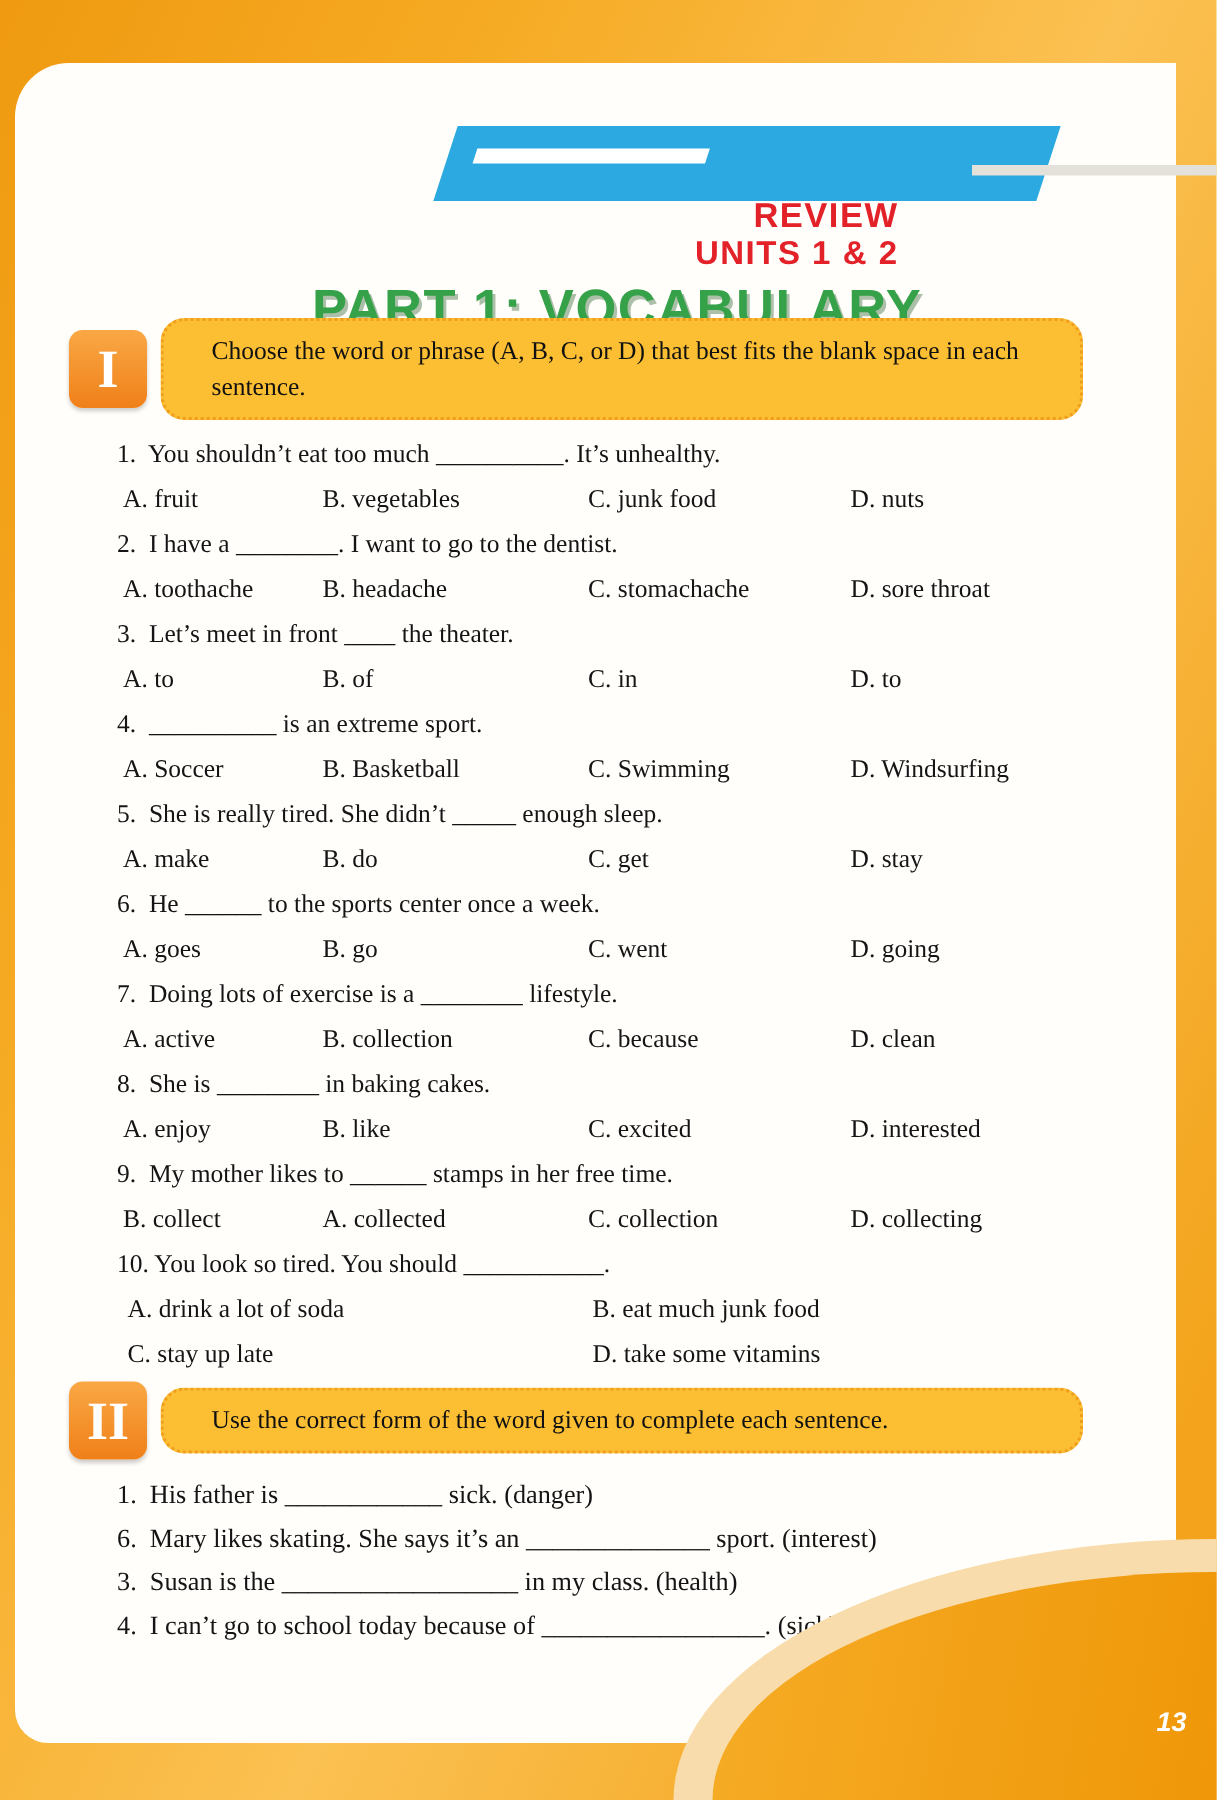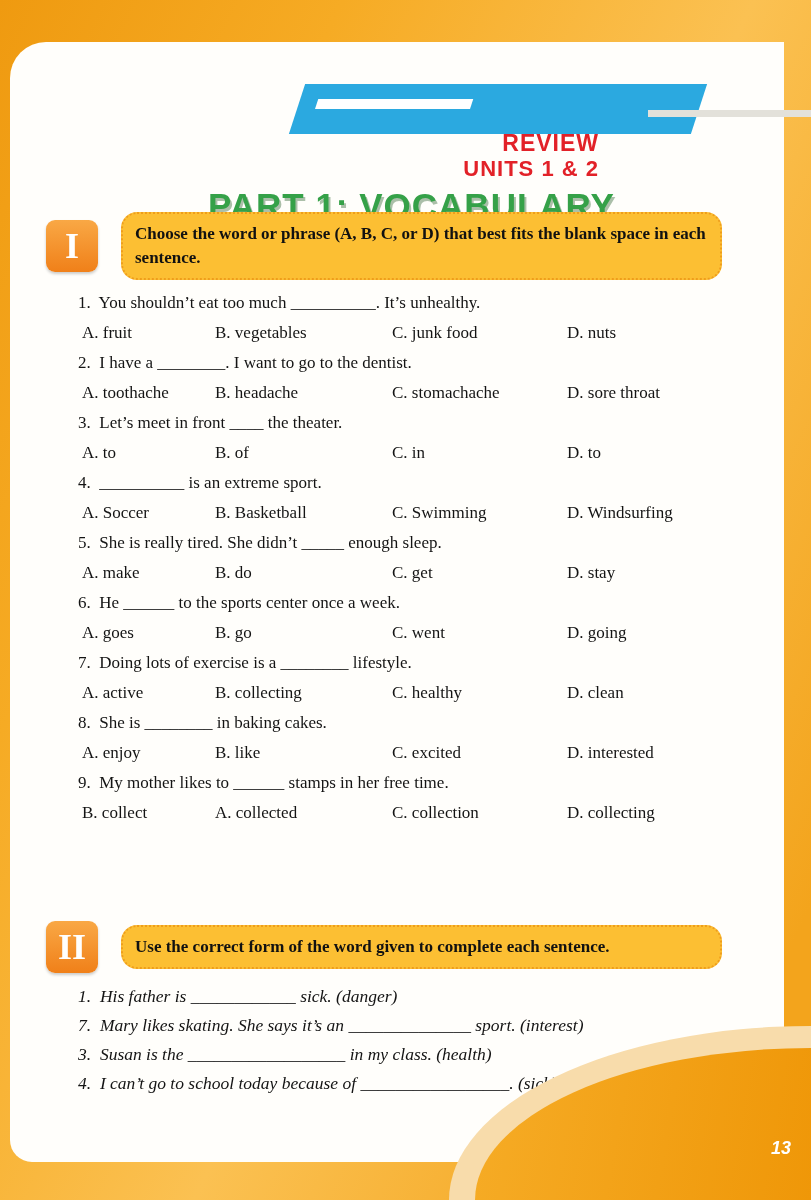--- a/index.html
+++ b/index.html
@@ -30,30 +30,30 @@
   
   .inst{position:absolute;left:46px;right:89px;display:flex;align-items:center;gap:9px;z-index:2;}
   .inst-1{top:212px;}
   .inst-2{top:921px;}
   .badge{width:52px;height:52px;flex:0 0 52px;border-radius:9px;
          background:linear-gradient(180deg,#f9a845,#f08019);color:#fff;
          display:flex;align-items:center;justify-content:center;
          font-family:"Liberation Serif",serif;font-size:36px;font-weight:bold;
          box-shadow:0 2px 3px rgba(0,0,0,.2);}
   .ybox{flex:1;background:#fcbf33;border:2px dotted #ef9d1c;border-radius:16px;
-        padding:8px 12px;font-weight:bold;font-size:17px;line-height:1.4;color:#111;margin-left:14px;}
+        padding:8px 32px;font-weight:normal;font-size:17px;line-height:1.4;color:#111;}
 
   
   .questions{position:absolute;left:78px;top:288px;right:50px;z-index:2;}
   .qrow{font-size:17px;line-height:30px;color:#141414;white-space:pre-wrap;}
   .opts{display:grid;grid-template-columns:133px 177px 175px auto;margin-left:4px;}
   .opts2{display:grid;grid-template-columns:310px auto;margin-left:7px;}
 
   
-  .part2{position:absolute;left:78px;top:982px;right:50px;z-index:2;font-style:italic;}
+  .part2{position:absolute;left:78px;top:982px;right:50px;z-index:2;}
   .p2row{font-size:17.5px;line-height:29px;color:#141414;white-space:pre-wrap;}
 
   
   .swoosh-light{position:absolute;right:0;bottom:0;width:362px;height:174px;
                 background:#f8dcab;border-top-left-radius:100% 100%;z-index:2;}
   .swoosh-orange{position:absolute;right:0;bottom:0;width:336px;height:152px;
                  background:linear-gradient(100deg,#f6ac26,#ef9708);
                  border-top-left-radius:100% 100%;z-index:3;}
   .page-num{position:absolute;right:20px;bottom:41px;z-index:4;color:#fff;
             font-family:"Liberation Sans",sans-serif;font-weight:bold;
@@ -140,22 +140,22 @@
         <span>B. go</span>
         <span>C. went</span>
         <span>D. going</span>
       </div>
     </div>
 
     <div class="q">
       <div class="qrow">7.  Doing lots of exercise is a ________ lifestyle.</div>
       <div class="qrow opts">
         <span>A. active</span>
-        <span>B. collecting</span>
-        <span>C. healthy</span>
+        <span>B. collection</span>
+        <span>C. because</span>
         <span>D. clean</span>
       </div>
     </div>
 
     <div class="q">
       <div class="qrow">8.  She is ________ in baking cakes.</div>
       <div class="qrow opts">
         <span>A. enjoy</span>
         <span>B. like</span>
         <span>C. excited</span>
@@ -166,31 +166,42 @@
     <div class="q">
       <div class="qrow">9.  My mother likes to ______ stamps in her free time.</div>
       <div class="qrow opts">
         <span>B. collect</span>
         <span>A. collected</span>
         <span>C. collection</span>
         <span>D. collecting</span>
       </div>
     </div>
 
+    <div class="q">
+      <div class="qrow">10. You look so tired. You should ___________.</div>
+      <div class="qrow opts2">
+        <span>A. drink a lot of soda</span>
+        <span>B. eat much junk food</span>
+      </div>
+      <div class="qrow opts2">
+        <span>C. stay up late</span>
+        <span>D. take some vitamins</span>
+      </div>
+    </div>
 
   </div>
 
   <div class="inst inst-2">
     <div class="badge">II</div>
     <div class="ybox">Use the correct form of the word given to complete each sentence.</div>
   </div>
 
   <div class="part2">
     <div class="p2row">1.  His father is ____________ sick. (danger)</div>
-    <div class="p2row">7.  Mary likes skating. She says it’s an ______________ sport. (interest)</div>
+    <div class="p2row">6.  Mary likes skating. She says it’s an ______________ sport. (interest)</div>
     <div class="p2row">3.  Susan is the __________________ in my class. (health)</div>
     <div class="p2row">4.  I can’t go to school today because of _________________. (sick)</div>
   </div>
 
   <div class="swoosh-light"></div>
   <div class="swoosh-orange"></div>
   <div class="page-num">13</div>
 </div>
 
 </body></html>

